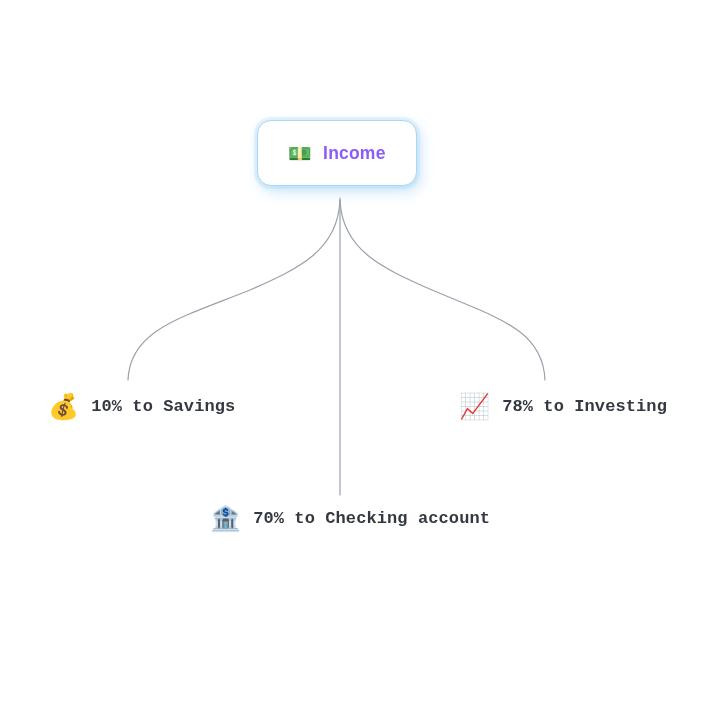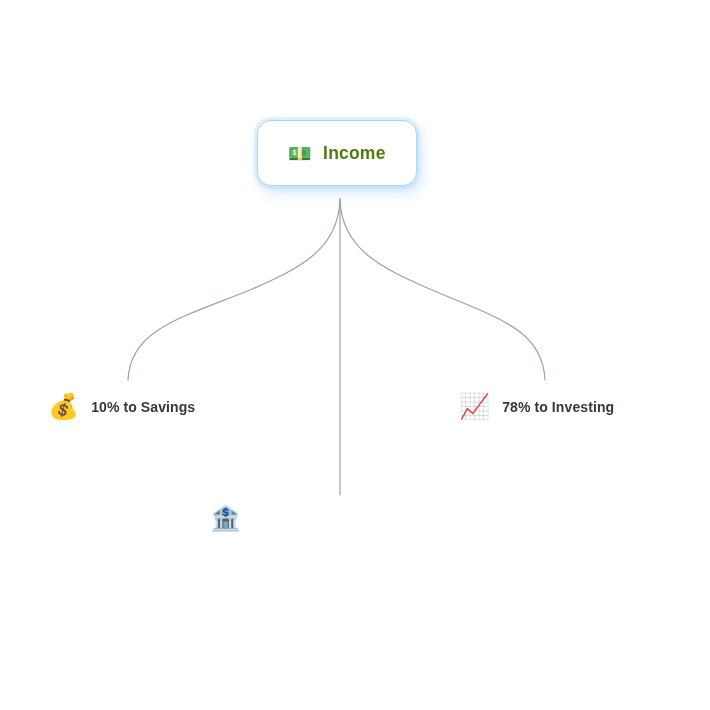--- a/index.html
+++ b/index.html
@@ -49,42 +49,43 @@
   }
   .node-emoji {
     font-size: 19px;
     line-height: 1;
     display: inline-block;
   }
   #income-label {
     font-size: 17.5px;
     font-weight: 700;
     letter-spacing: 0.2px;
-    color: #4d7c0f;
+    color: #8b5cf6;
     white-space: nowrap;
   }
 
   
   .leaf {
     position: absolute;
     display: flex;
     align-items: center;
     gap: 12px;
     white-space: nowrap;
   }
   .leaf-emoji {
     font-size: 25px;
     line-height: 1;
     display: inline-block;
   }
   .leaf-text {
-    font-size: 14px;
+    font-size: 17px;
     font-weight: 600;
     letter-spacing: 0.1px;
     color: #343841;
+    font-family: Liberation Mono, monospace;
   }
 
   #leaf-savings   { left: 48px;  top: 394px; }
   #leaf-investing { left: 459px; top: 394px; }
   #leaf-checking  { left: 210px; top: 506px; }
 </style>
 </head>
 <body>
 
 <div id="canvas">
@@ -108,15 +109,16 @@
     <span class="leaf-text">10% to Savings</span>
   </div>
 
   <div class="leaf" id="leaf-investing">
     <span class="leaf-emoji">📈</span>
     <span class="leaf-text">78% to Investing</span>
   </div>
 
   <div class="leaf" id="leaf-checking">
     <span class="leaf-emoji">🏦</span>
+    <span class="leaf-text">70% to Checking account</span>
   </div>
 
 </div>
 
 </body></html>

